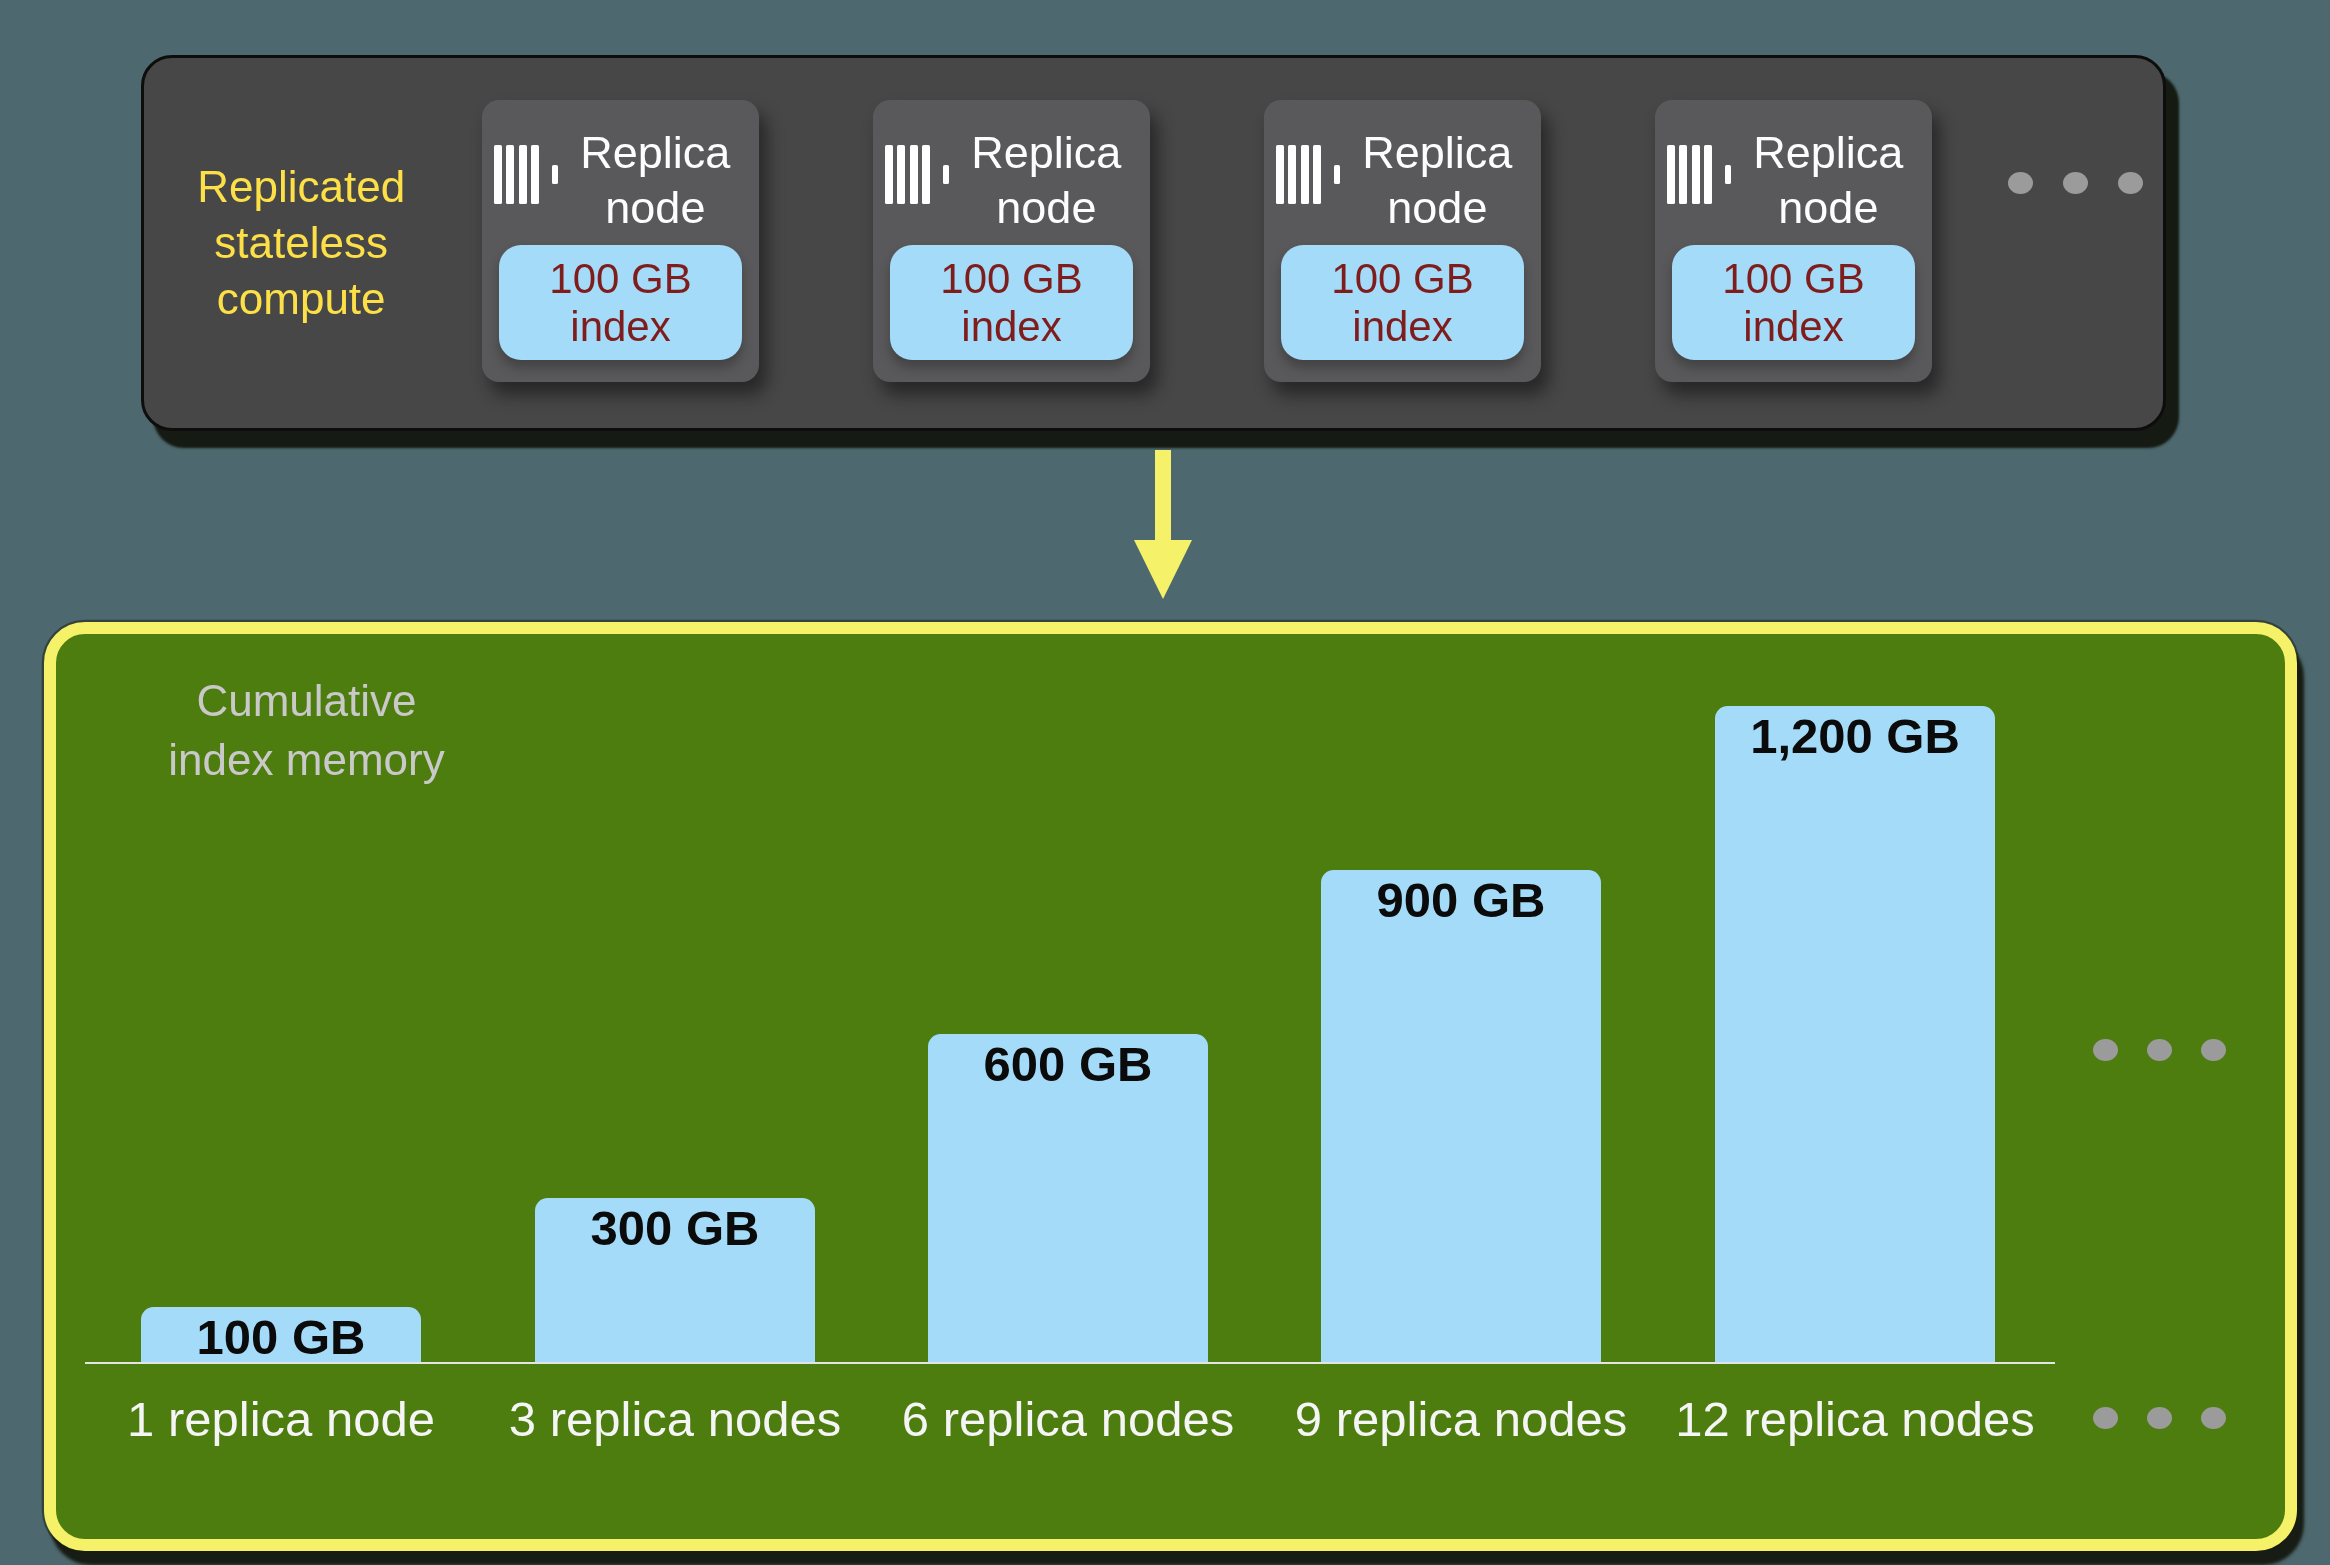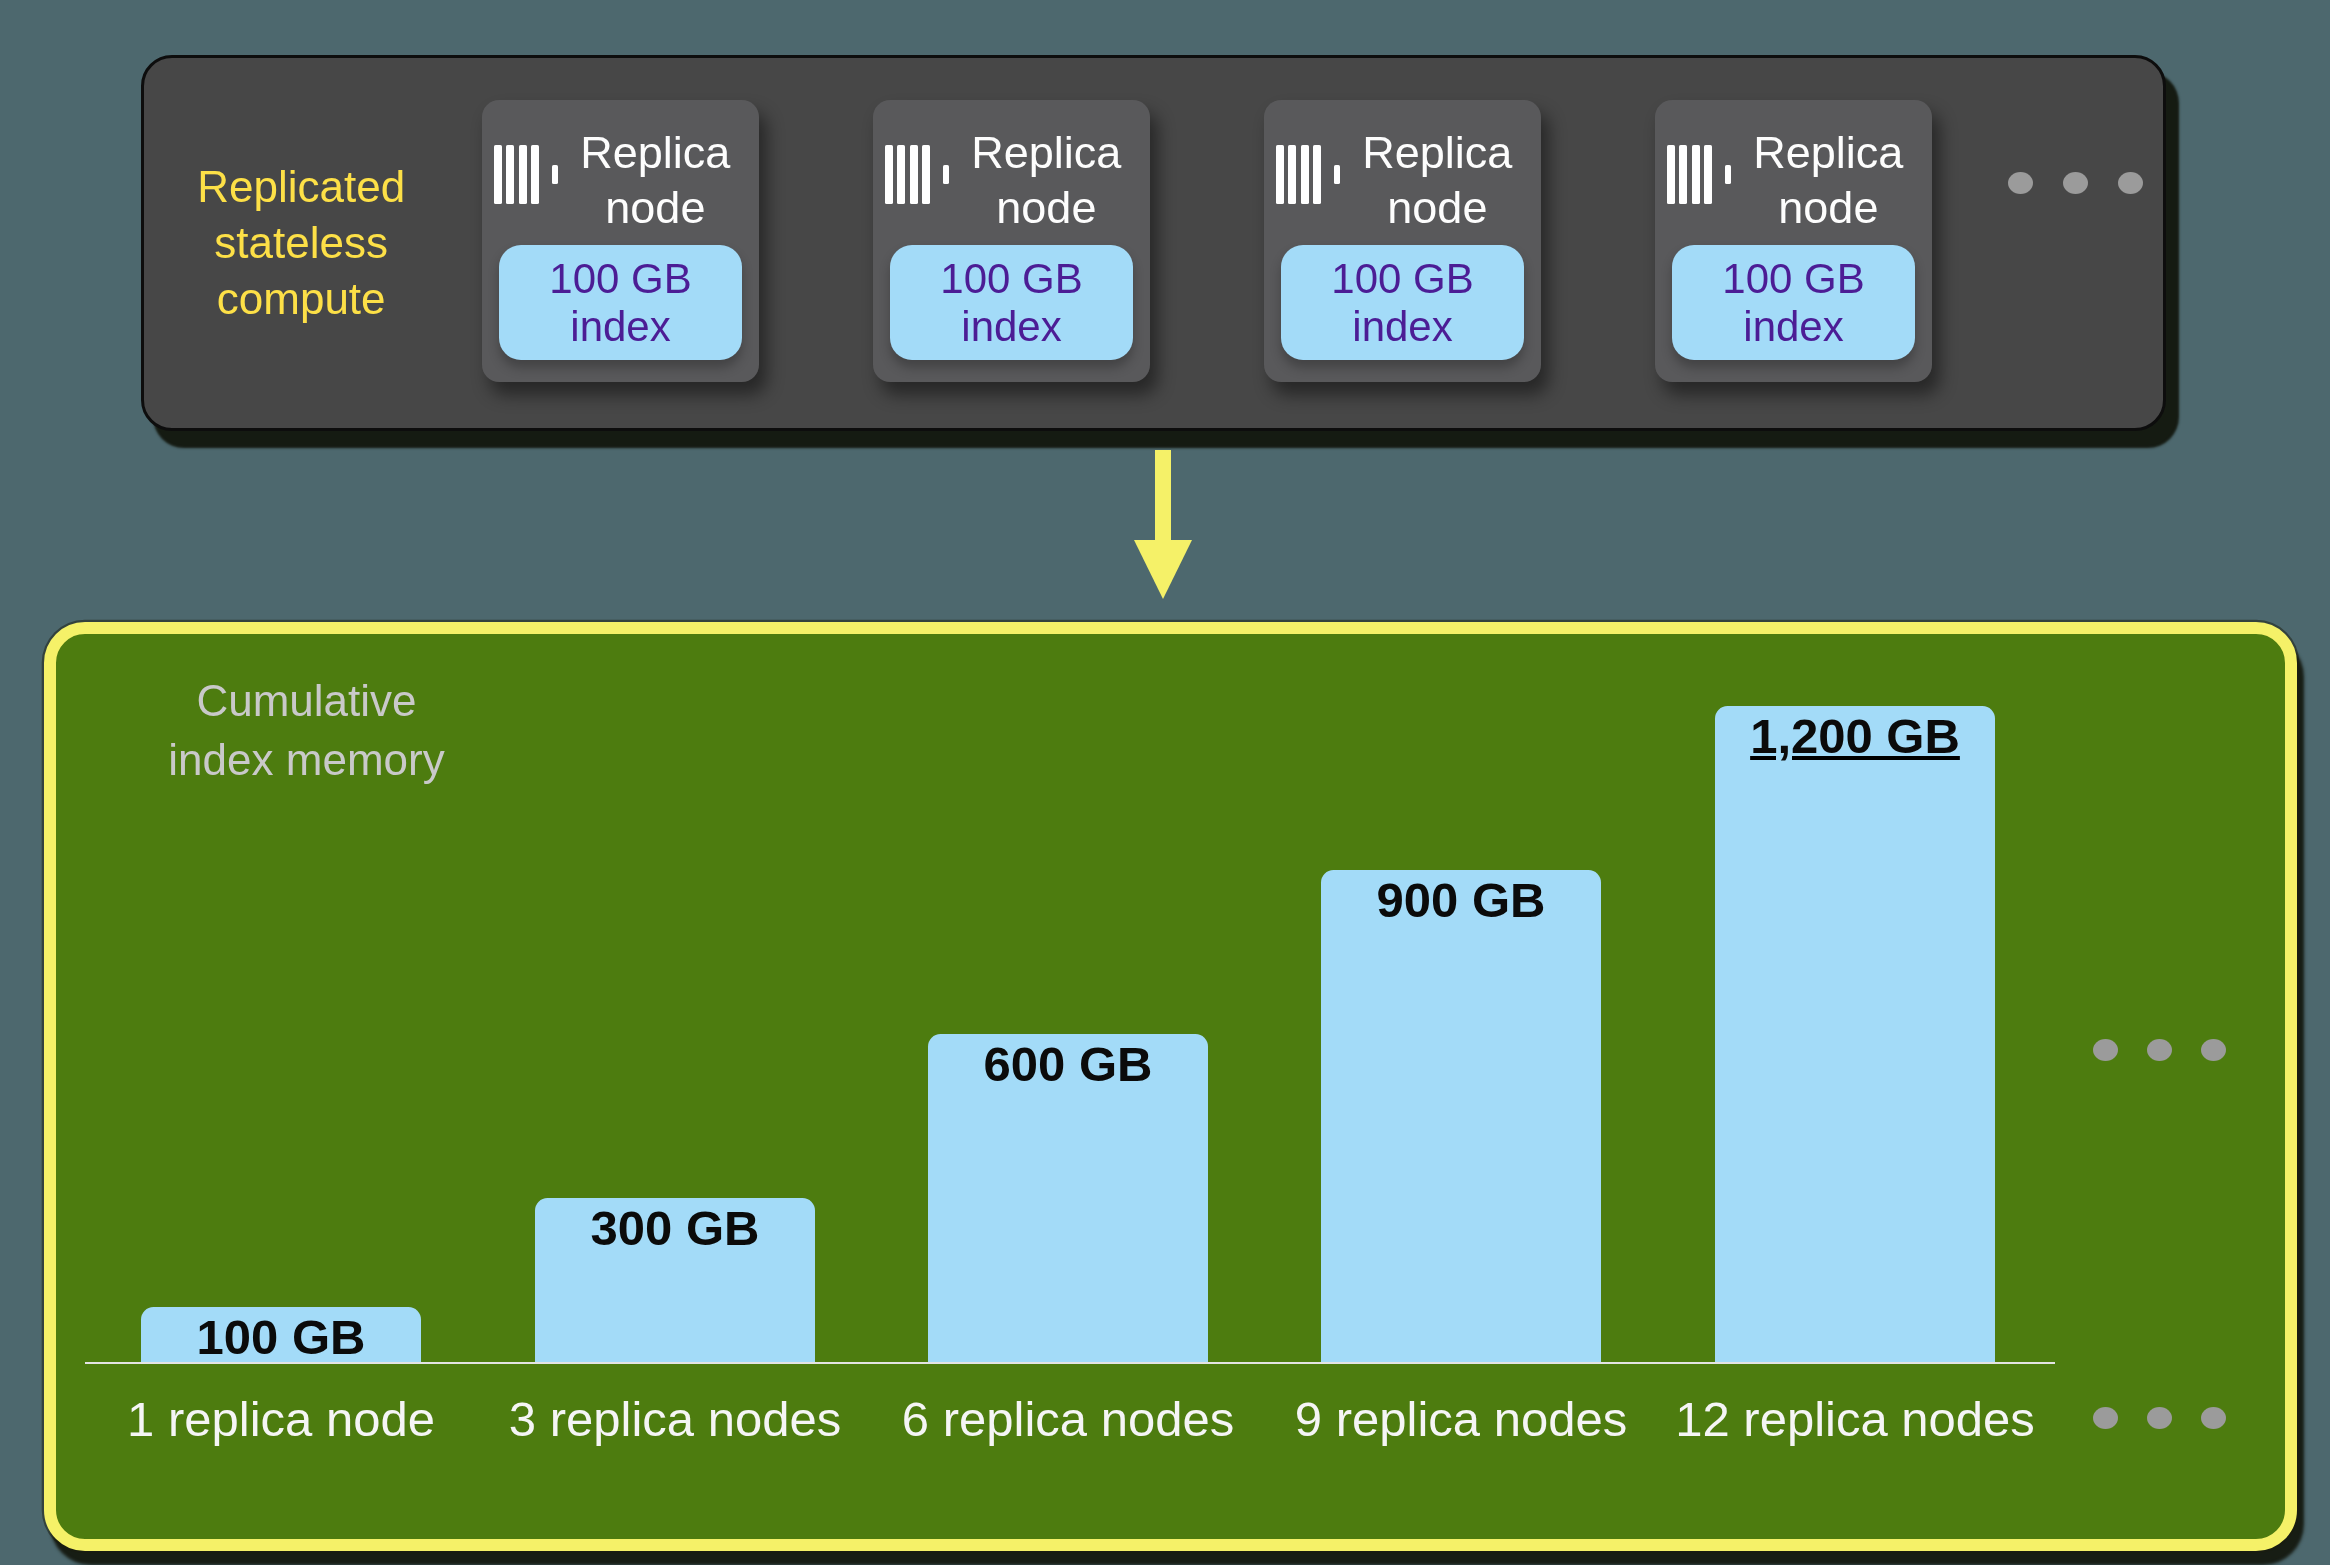--- a/index.html
+++ b/index.html
@@ -34,21 +34,21 @@
   .node-icon .b{width:7.8px;height:59px;background:#ffffff;border-radius:1.6px;}
   .node-icon .b.short{width:6.2px;height:18.7px;align-self:center;margin-left:7.8px;}
   .node-title{
     flex:1;text-align:center;color:#fdfdfd;
     font-size:45px;line-height:55px;
   }
   .node-badge{
     position:absolute;left:17px;right:17px;bottom:22px;height:115px;
     background:#a3dbf8;border-radius:22px;
     display:flex;align-items:center;justify-content:center;text-align:center;
-    font-size:42px;line-height:48px;font-weight:500;color:#4c1d95;
+    font-size:42px;line-height:48px;font-weight:500;color:#7f1d1d;
     box-shadow:0 7.8px 11px rgba(0,0,0,0.25);
   }
   
   .dots{position:absolute;display:flex;gap:30px;}
   .dot{width:25px;height:22px;border-radius:50%;background:#9b9b9b;}
   .top-dots{left:1864px;top:114px;}
 
   
   .down-arrow{position:absolute;left:1134px;top:450px;width:58px;height:150px;}
   .down-arrow .shaft{width:15.6px;height:90px;margin:0 auto;background:#f5f168;}
@@ -191,21 +191,21 @@
       </div>
 
       <div class="bar-col" style="left: 1236px; width: 280px;">
         <div class="bar" style="height: 492px;">
           <div class="bar-value">900 GB</div>
         </div>
         <div class="bar-cat">9 replica nodes</div>
       </div>
 
       <div class="bar-col" style="left: 1630px; width: 280px;">
-        <div class="bar" style="height: 656px; text-decoration: underline;">
+        <div class="bar" style="height: 656px;">
           <div class="bar-value">1,200 GB</div>
         </div>
         <div class="bar-cat">12 replica nodes</div>
       </div>
     </div>
 
     <div class="dots mid-dots">
       <span class="dot"></span>
         <span class="dot"></span>
         <span class="dot"></span>

